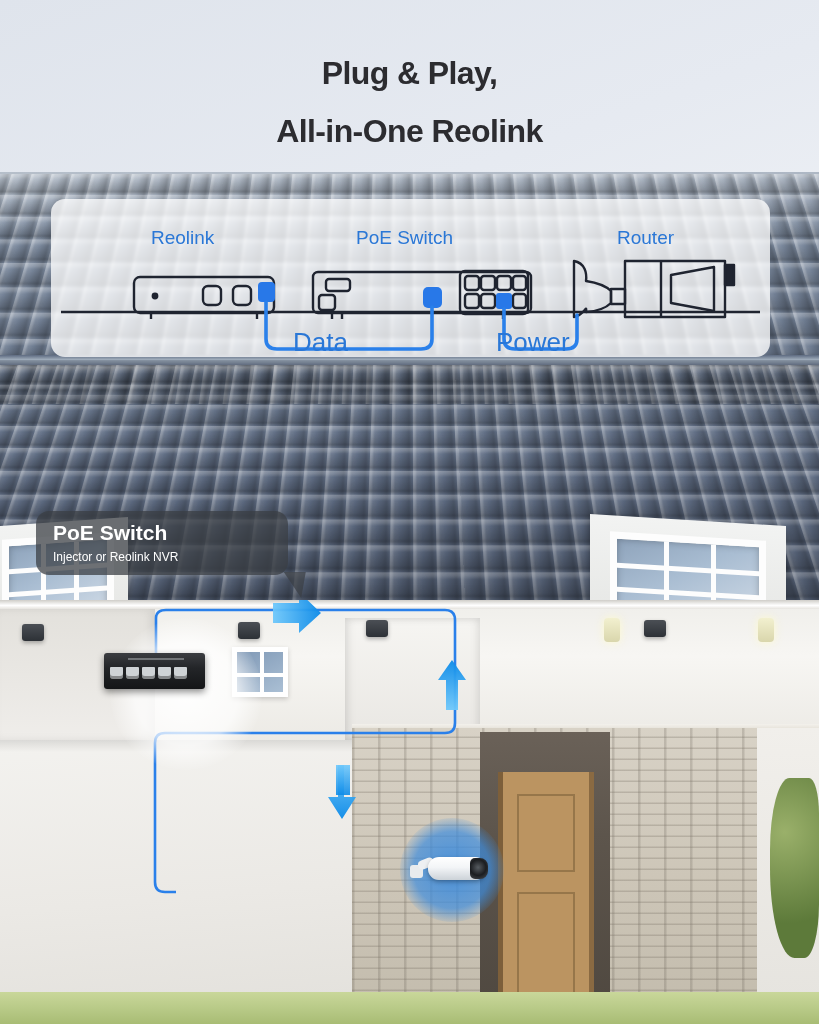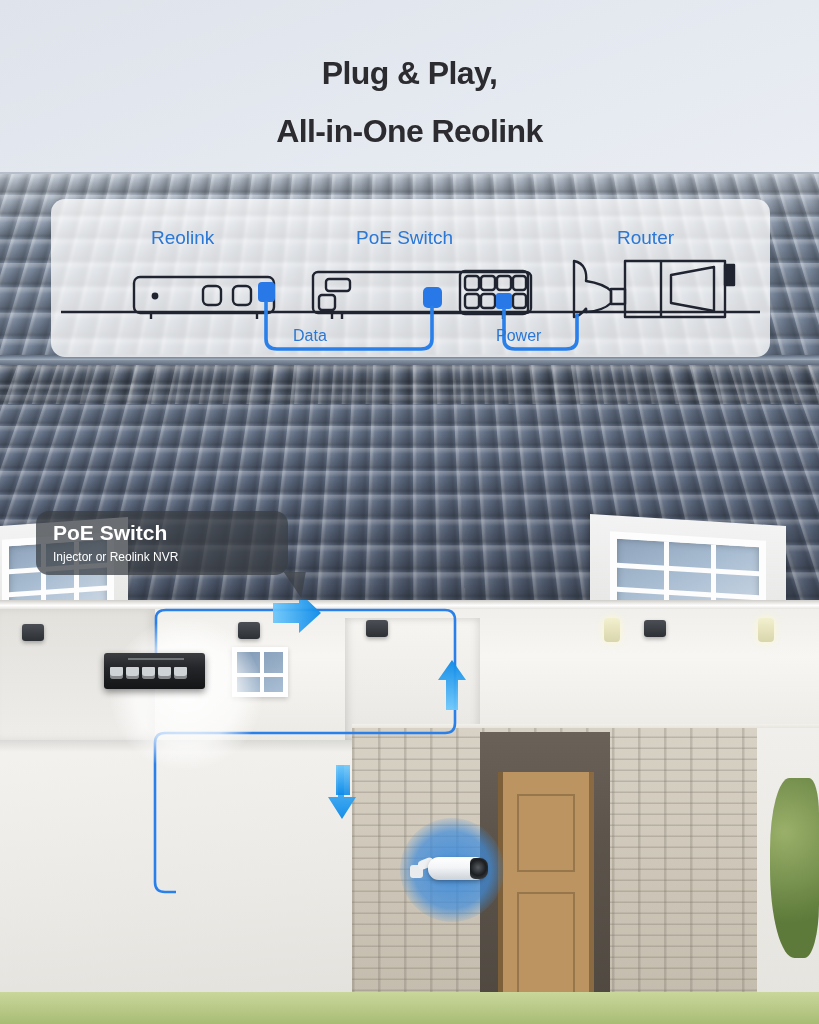--- a/index.html
+++ b/index.html
@@ -87,21 +87,21 @@
   #panel{
     position:absolute; left:51px; top:199px; width:719px; height:158px;
     background:rgba(255,255,255,.78); border-radius:14px;
     backdrop-filter:blur(1px); z-index:4;
   }
   #panel svg{ position:absolute; left:0; top:0; }
   .dlabel{
     position:absolute; color:#2a77d6; font-size:19px; white-space:nowrap;
   }
   .flabel{
-    position:absolute; color:#2a77d6; font-size:16px; white-space:nowrap;
+    position:absolute; color:#2a77d6; font-size:26px; white-space:nowrap;
   }
 
   
   .badge{
     position:absolute; background:rgba(58,62,68,.74); border-radius:13px;
     color:#fff; z-index:7;
   }
   .badge .b-title{ font-weight:bold; }
   .badge .b-sub{ font-weight:normal; }
   .tail{

